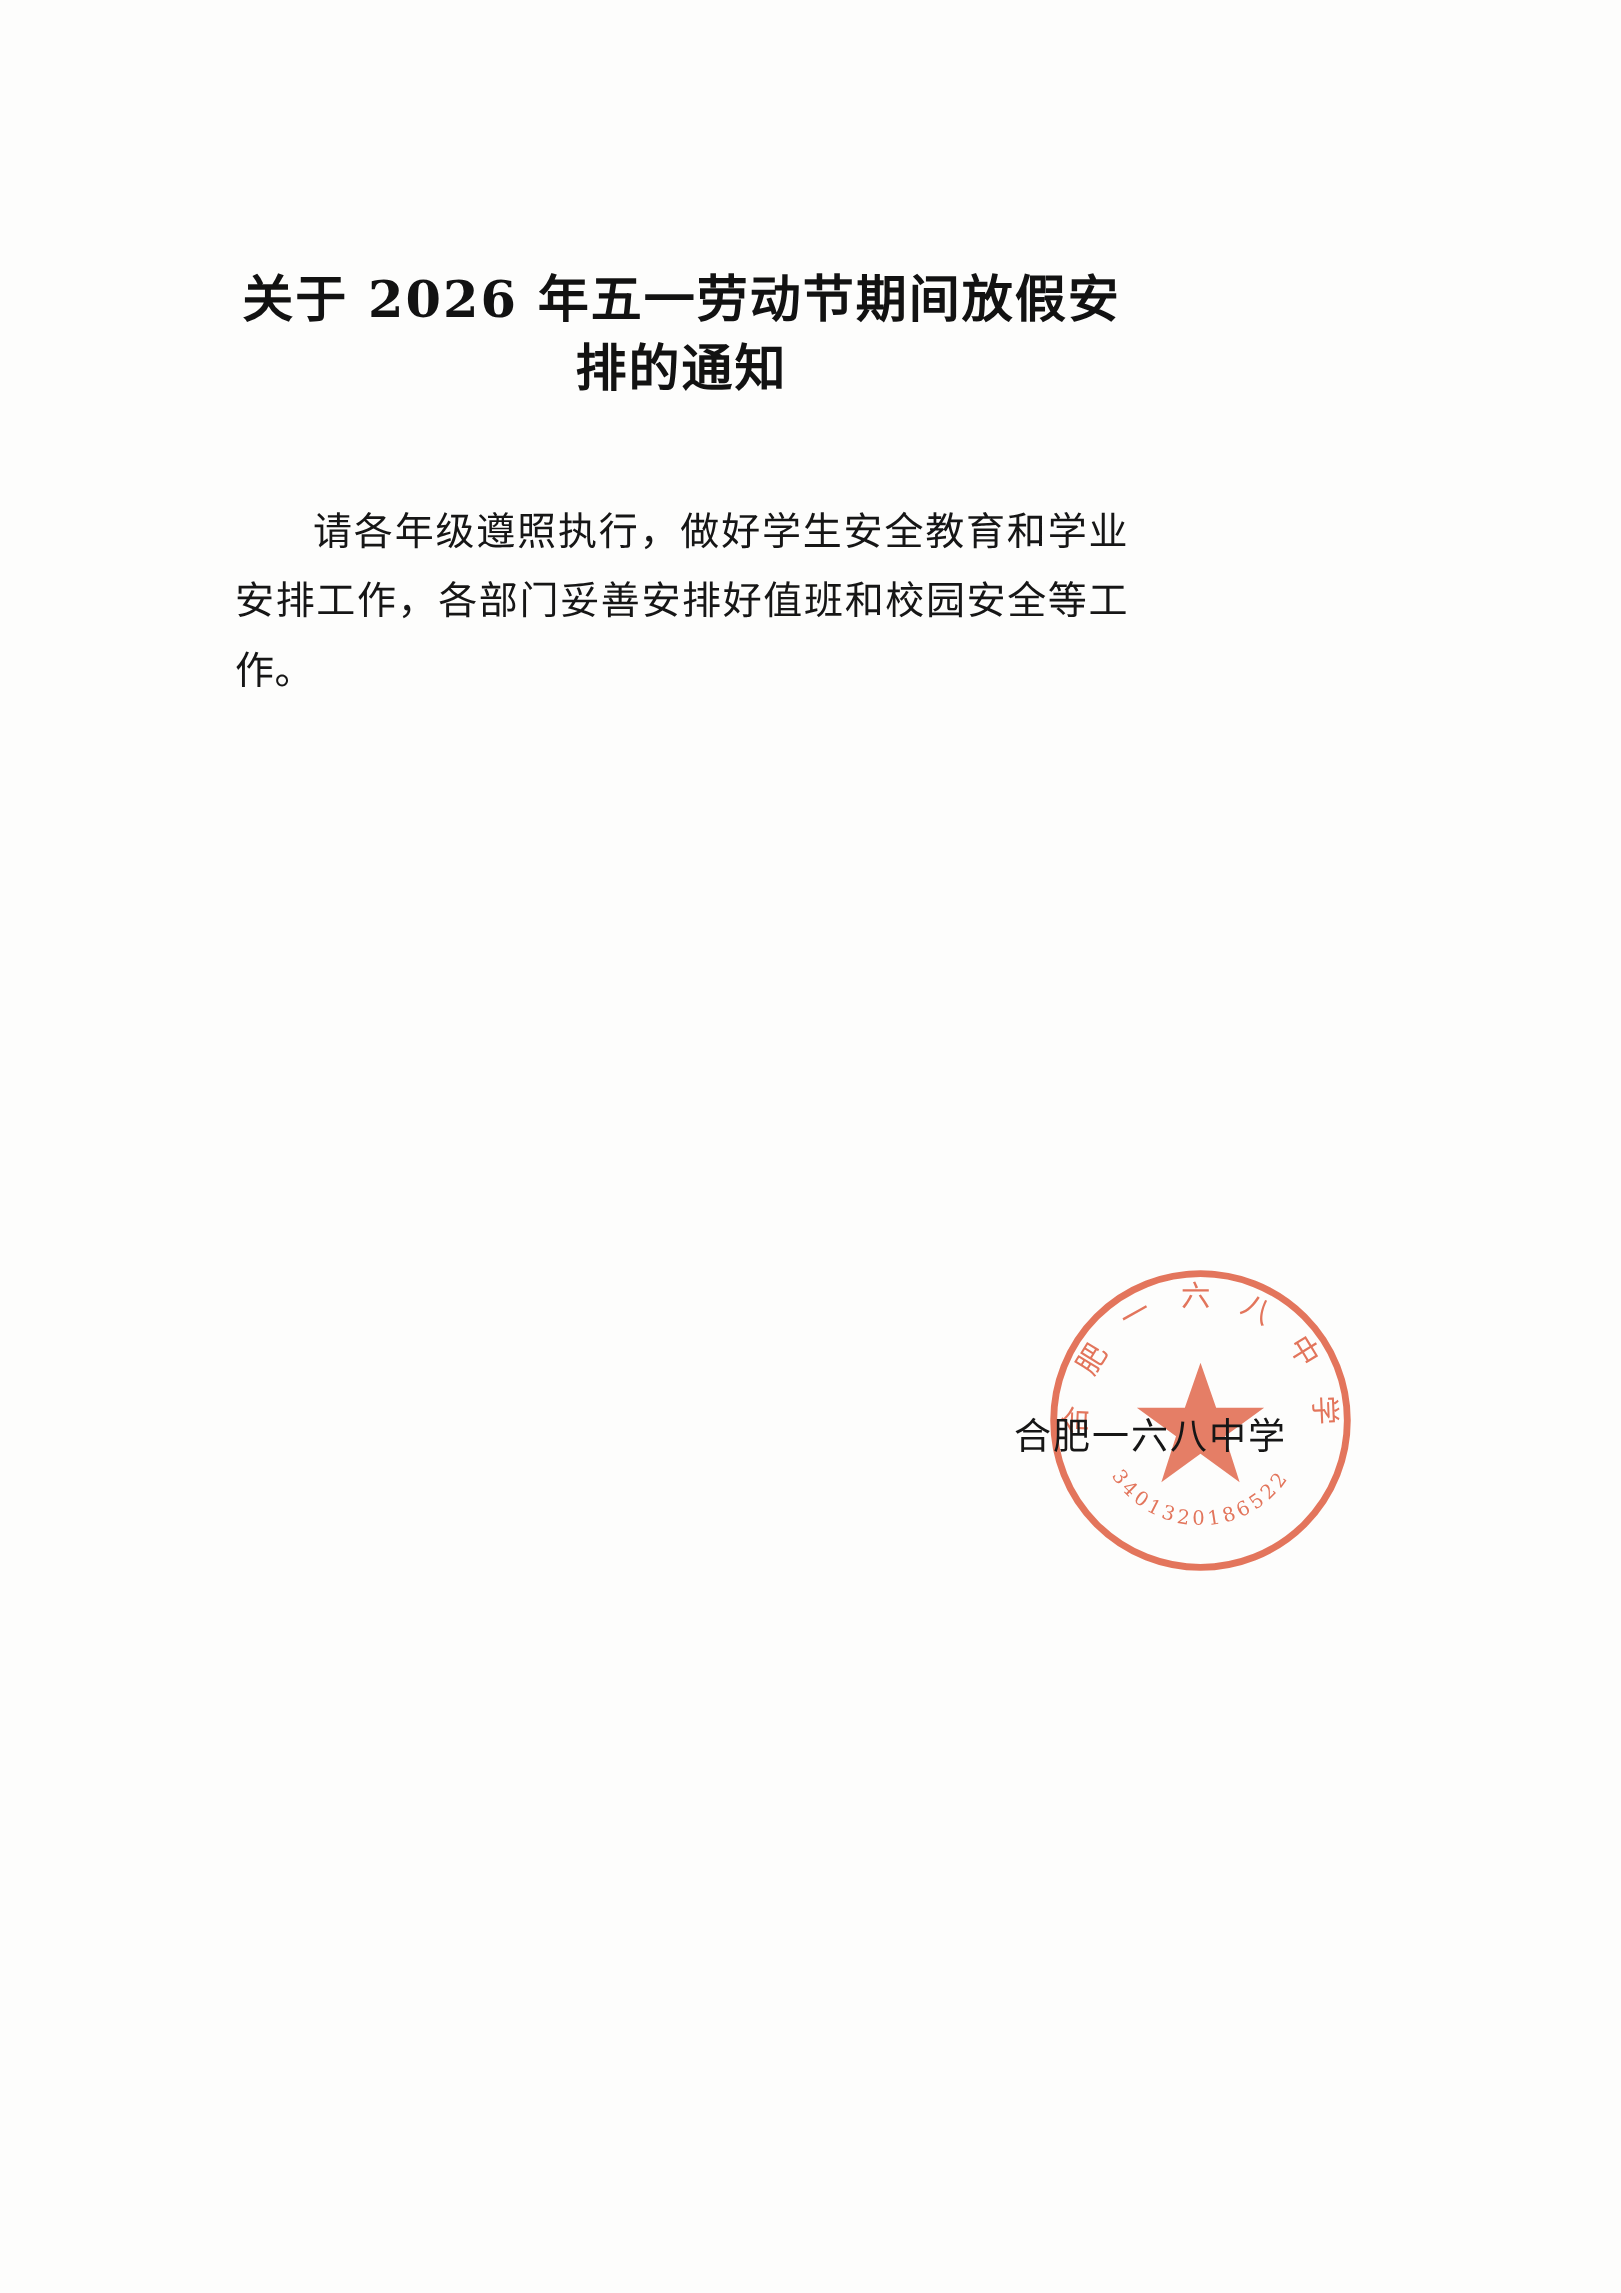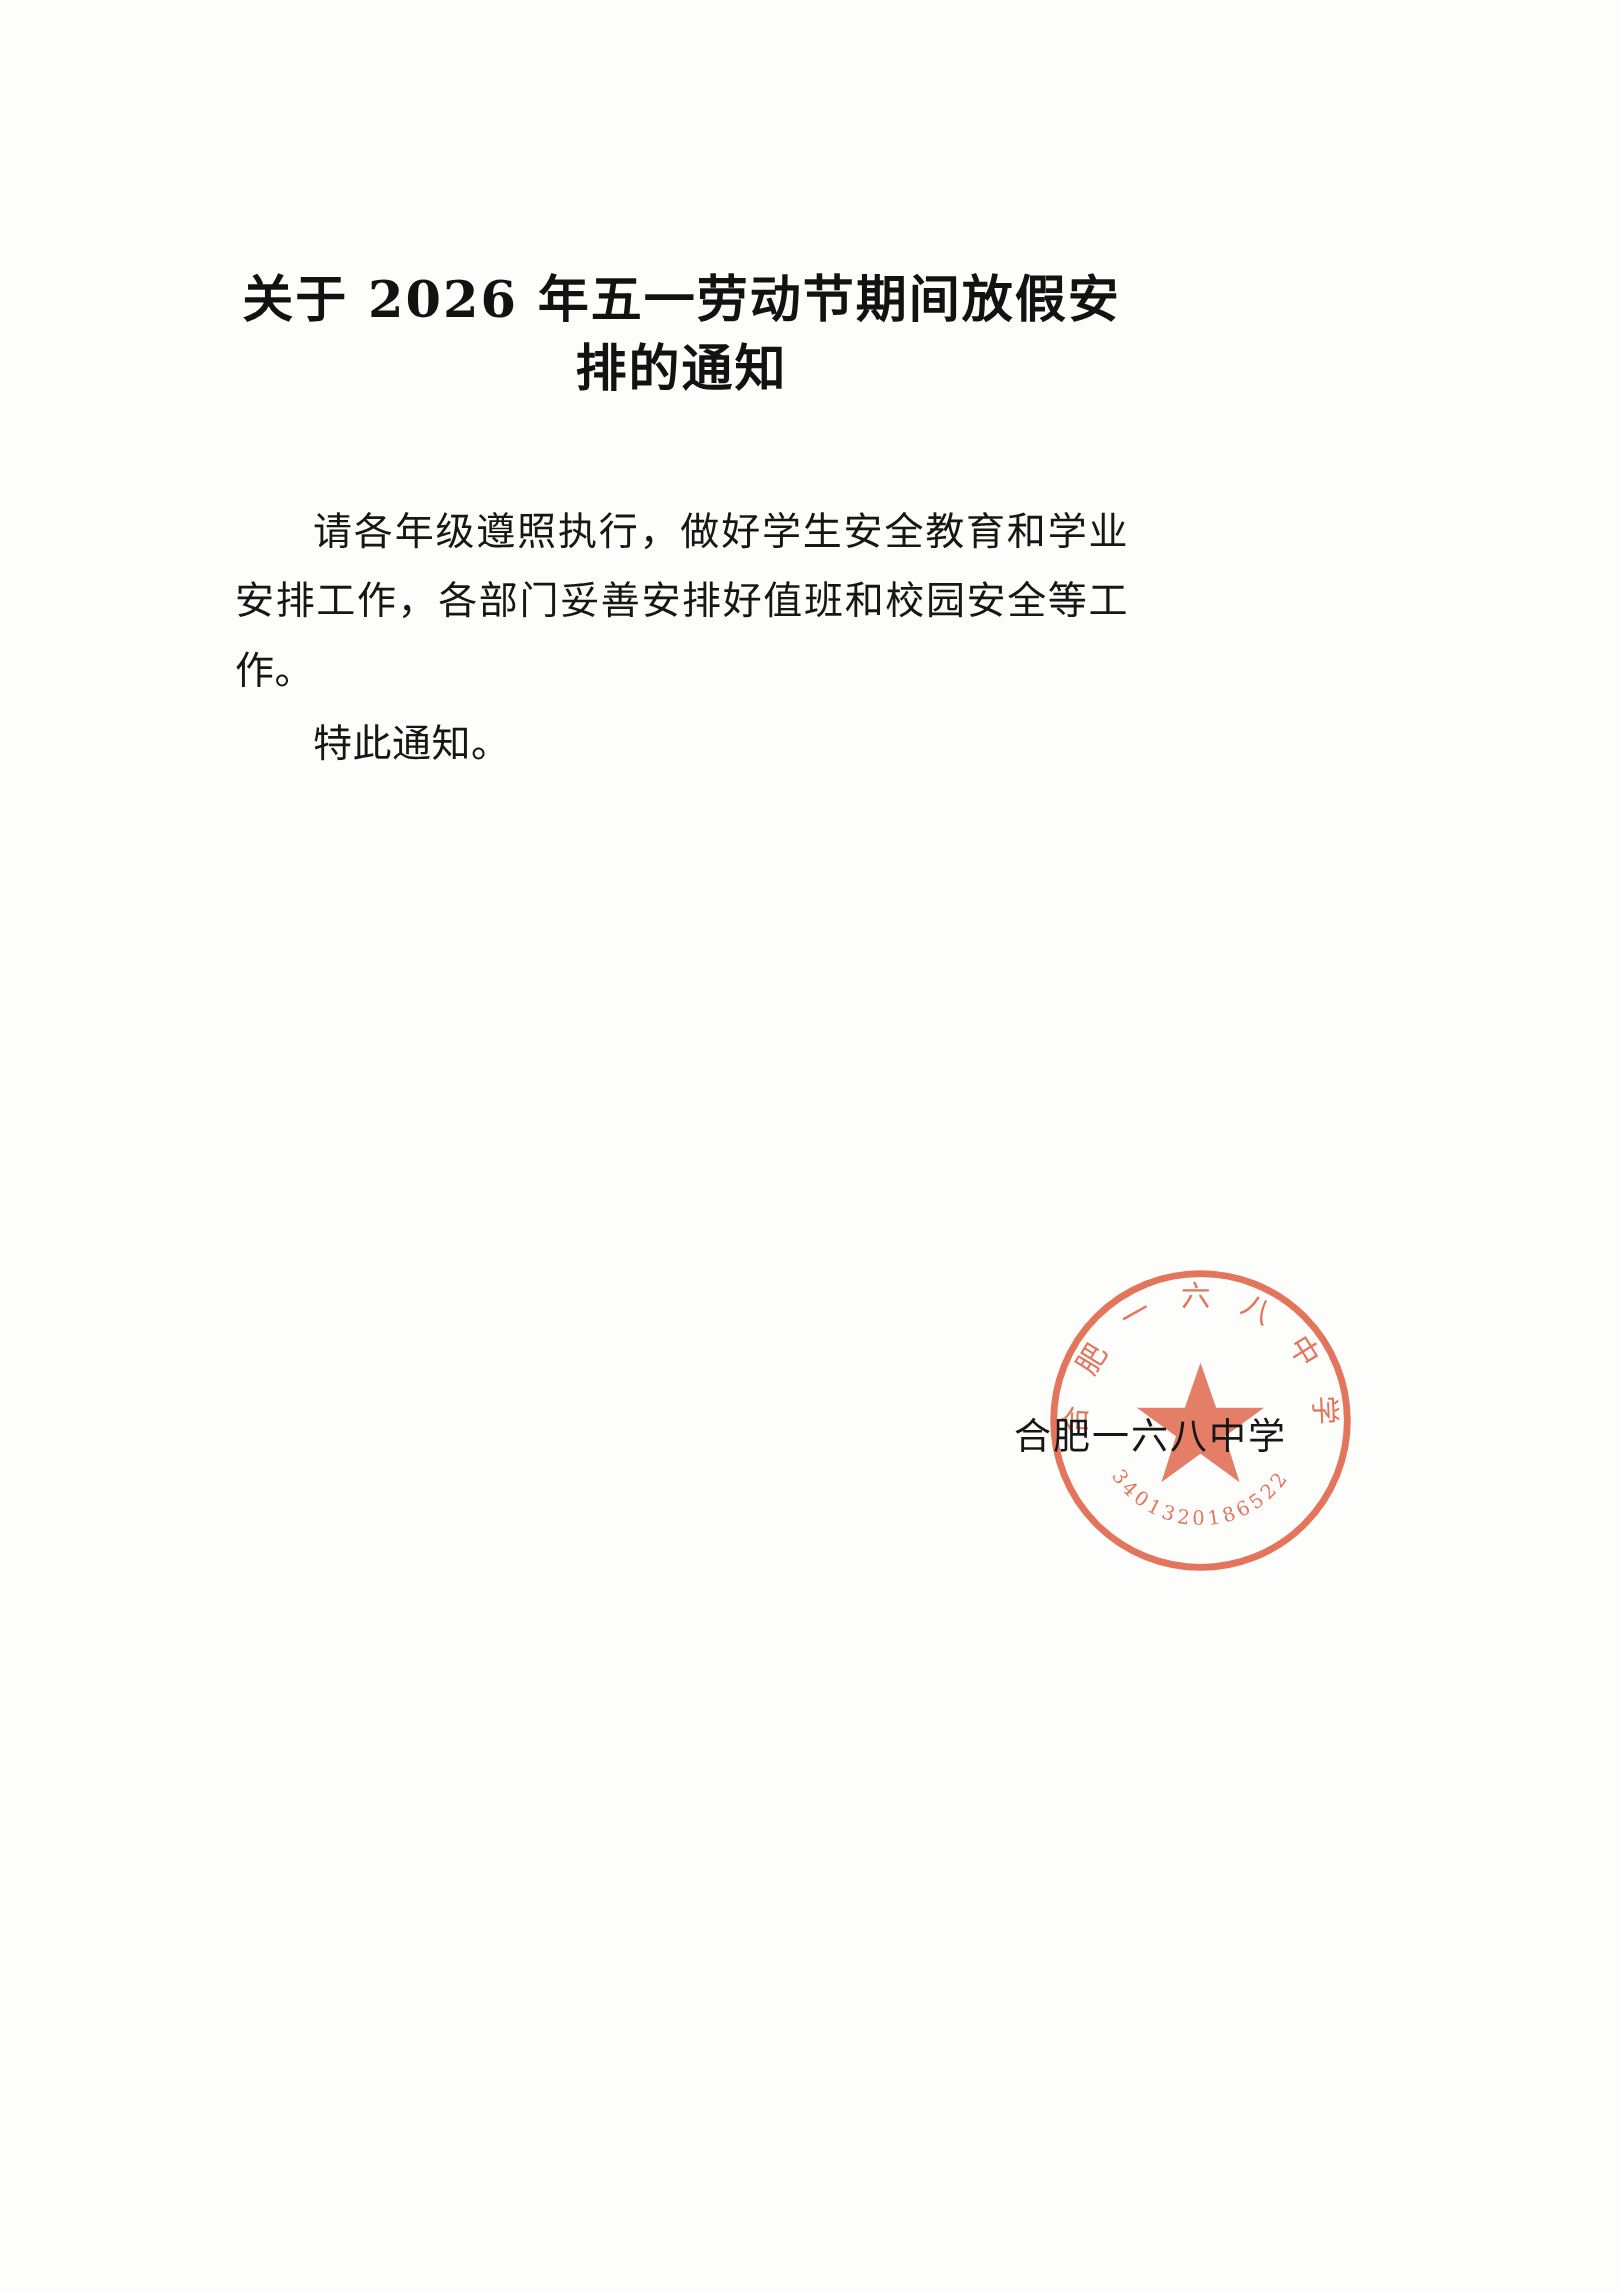--- a/index.html
+++ b/index.html
@@ -99,21 +99,20 @@
 <body>
 
 <div class="page"></div>
 
 <div class="sheet">
 
   <h1 class="doc-title">关于 2026 年五一劳动节期间放假安排的通知</h1>
 
   <div class="body-block">
     <p class="para">请各年级遵照执行，做好学生安全教育和学业安排工作，各部门妥善安排好值班和校园安全等工作。</p>
-    <p class="para">特此通知。</p>
   </div>
 
 </div>
 
 <div class="seal">
   <svg width="323" height="323" viewBox="0 0 330 330" xmlns="http://www.w3.org/2000/svg">
     <defs>
       <path id="topArc" d="M 48,165 A 117,117 0 0 1 282,165"></path>
       <path id="bottomArc" d="M 58,165 A 107,107 0 0 0 272,165"></path>
     </defs>

